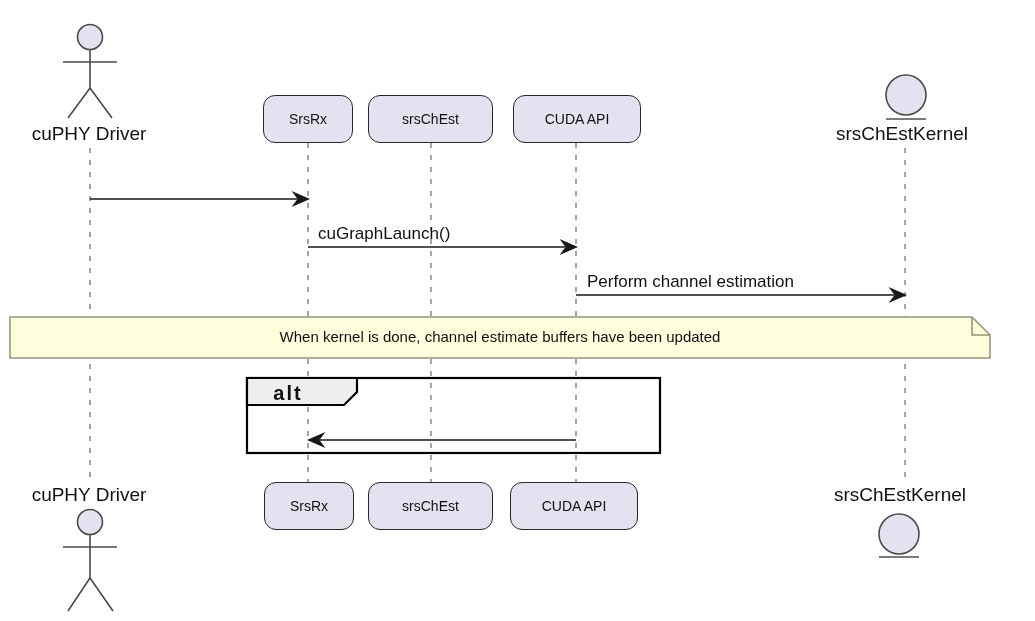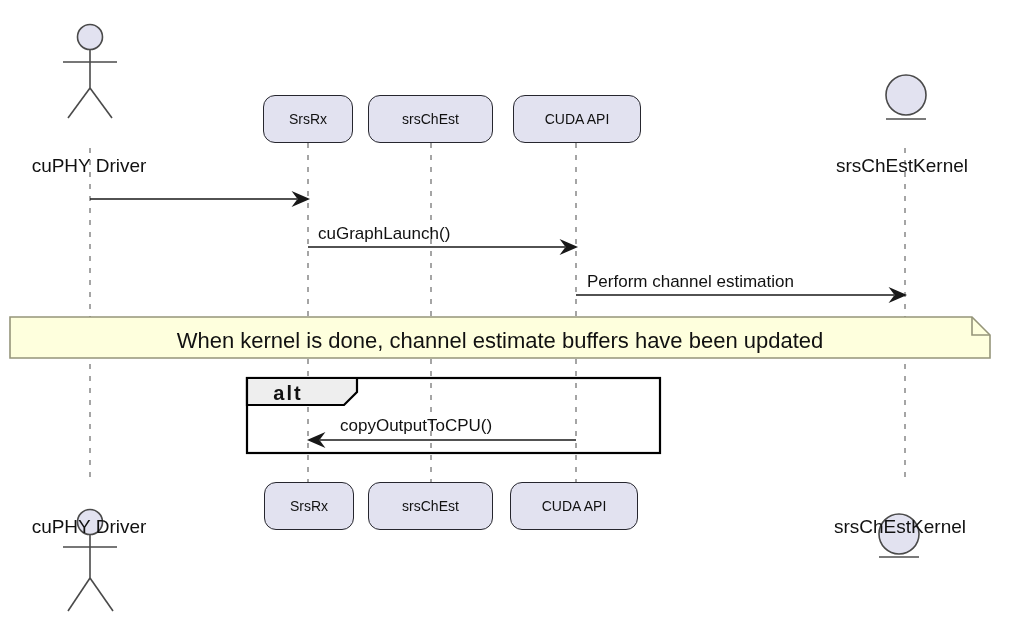--- a/index.html
+++ b/index.html
@@ -20,32 +20,31 @@
     display:flex;align-items:center;justify-content:center;
     font-size:14px;
     box-sizing:border-box;
     white-space:nowrap;
   }
   .plabel{
     position:absolute;
     font-size:19px;
     text-align:center;
     white-space:nowrap;
-    margin-top:32px;
   }
   .msg{
     position:absolute;
     font-size:17px;
     white-space:nowrap;
   }
   .note-text{
     position:absolute;
     left:10px;top:328px;width:980px;
     text-align:center;
-    font-size:22px;
+    font-size:15px;
     white-space:nowrap;
   }
   .frame-op{
     position:absolute;
     left:252px;top:382px;width:72px;height:20px;
     font-size:20px;font-weight:bold;letter-spacing:2px;
     text-align:center;
   }
   .frame-guard{
     position:absolute;
@@ -147,19 +146,18 @@
   </div>
 
   <div class="plabel" style="left:8px;top:123px;width:162px">cuPHY Driver</div>
   <div class="plabel" style="left:8px;top:484px;width:162px">cuPHY Driver</div>
 
   <div class="plabel" style="left:802px;top:123px;width:200px">srsChEstKernel</div>
   <div class="plabel" style="left:800px;top:484px;width:200px">srsChEstKernel</div>
 
   <div class="msg" style="left:587px;top:272px">Perform channel estimation</div>
   <div class="msg" style="left:318px;top:224px">cuGraphLaunch()</div>
-  <div class="msg" style="left:340px;top:416px">copyOutputToCPU()</div>
 
   <div class="note-text">When kernel is done, channel estimate buffers have been updated</div>
 
   <div class="frame-op">alt</div>
 
 </div>
 
 </body></html>

